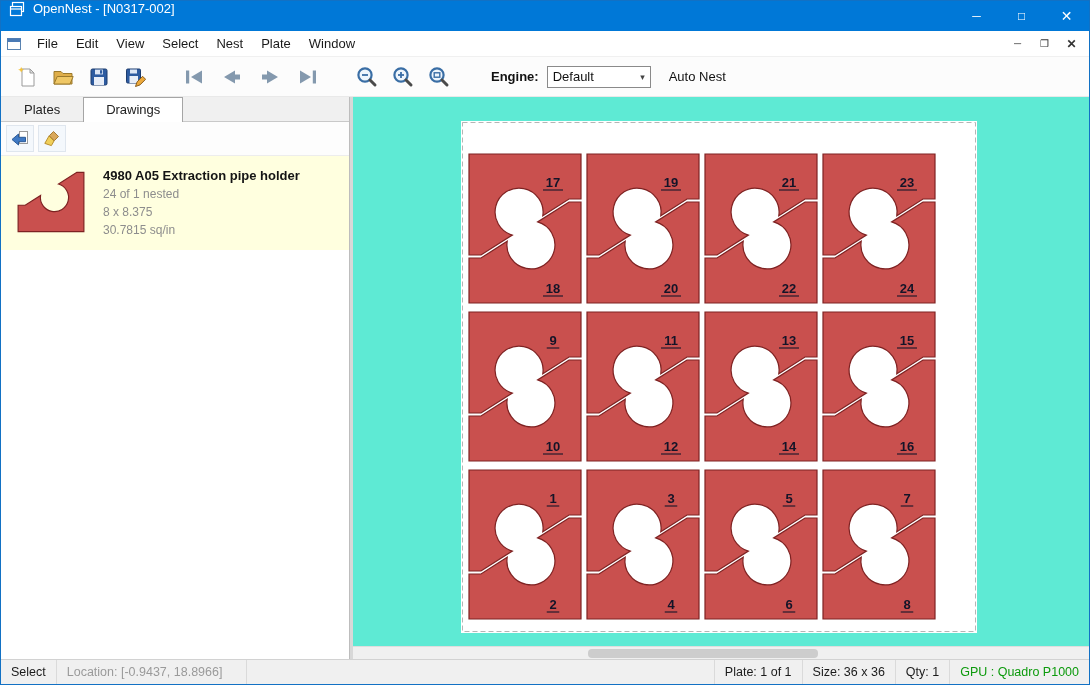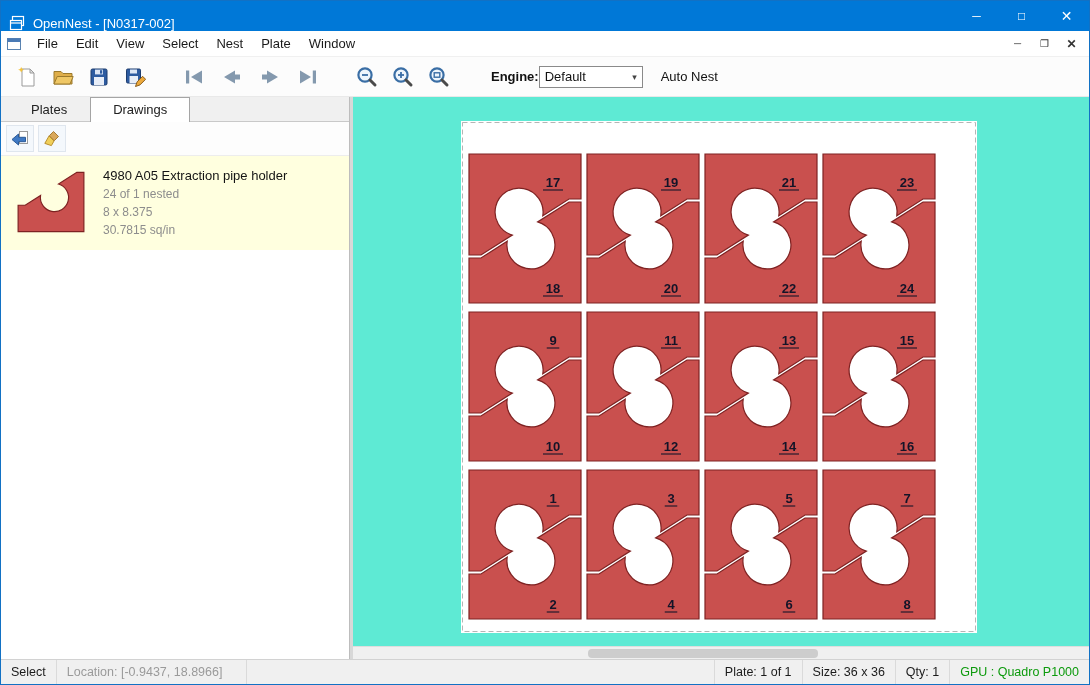--- a/index.html
+++ b/index.html
@@ -8,21 +8,21 @@
     --part-stroke:#7e2222;
     --label:#141428;
     --gpu:#0c9a0c;
   }
   *{box-sizing:border-box;}
   html,body{margin:0;padding:0;background:#fff;}
   body{width:1090px;height:685px;overflow:hidden;font-family:"Liberation Sans",sans-serif;}
   .window{position:relative;width:1090px;height:685px;border:1px solid #1271c4;background:#fff;}
 
   
-  .titlebar{height:30px;background:var(--titlebar);display:flex;align-items:flex-end;color:#fff;font-size:13px;}
+  .titlebar{height:30px;background:var(--titlebar);display:flex;align-items:flex-start;color:#fff;font-size:13px;}
   .titlebar .app-icon{width:16px;height:16px;margin:0 8px 0 8px;flex:0 0 auto;}
   .titlebar .title{flex:1;white-space:nowrap;}
   .win-controls{display:flex;height:30px;}
   .win-btn{width:45px;height:30px;display:flex;align-items:center;justify-content:center;font-size:12px;color:#fff;}
   .win-btn.close{font-size:14px;}
 
   
   .menubar{height:26px;background:#fff;display:flex;align-items:center;font-size:13px;color:#1a1a1a;border-bottom:1px solid #f0f0f0;}
   .mdi-icon{width:16px;height:16px;margin:0 6px 0 5px;}
   .menu-item{padding:4px 9px;cursor:default;}
@@ -32,38 +32,38 @@
 
   
   .toolbar{height:40px;background:#fcfcfc;display:flex;align-items:center;border-bottom:1px solid #e9e9e9;font-size:13px;}
   .tbtn{width:36px;height:32px;display:flex;align-items:center;justify-content:center;}
   .tgroup{display:flex;align-items:center;}
   .g-file{margin-left:8px;}
   .g-nav{margin-left:22px;}
   .g-nav .tbtn{width:38px;}
   .g-zoom{margin-left:22px;}
   .engine-label{margin-left:34px;font-weight:bold;color:#111;}
-  .engine-combo{width:104px;height:22px;border:1px solid #8a8a8a;background:#fff;display:flex;align-items:center;padding:0 5px;font-size:13px;color:#111;}
+  .engine-combo{margin-left:8px;width:104px;height:22px;border:1px solid #8a8a8a;background:#fff;display:flex;align-items:center;padding:0 5px;font-size:13px;color:#111;}
   .engine-combo .val{flex:1;}
   .combo-arrow{font-size:9px;color:#444;}
   .autonest{margin-left:18px;color:#111;}
 
   
   .main{position:absolute;top:96px;left:0;right:0;bottom:25px;display:flex;}
   .left-panel{width:349px;background:#fff;border-right:1px solid #bdbdbd;display:flex;flex-direction:column;}
-  .tabstrip{height:25px;background:#f0f0f0;display:flex;align-items:flex-end;padding-left:7px;font-size:13px;border-bottom:1px solid #c9c9c9;}
+  .tabstrip{height:25px;background:#f0f0f0;display:flex;align-items:flex-end;padding-left:0;font-size:13px;border-bottom:1px solid #c9c9c9;}
   .tab{padding:4px 22px 4px 22px;color:#222;border:1px solid transparent;border-bottom:none;background:#f0f0f0;position:relative;}
   .tab.active{background:#fff;border-color:#a5a5a5;margin-bottom:-1px;padding-bottom:5px;}
   .panel-toolbar{height:34px;display:flex;align-items:center;gap:4px;padding:2px 5px;background:#fdfdfd;border-bottom:1px solid #ededed;}
   .ptbtn{width:28px;height:27px;display:flex;align-items:center;justify-content:center;border:1px solid #dfe6ee;background:#f4f8fc;}
   .drawing-item{display:flex;background:#ffffdf;padding:10px 8px;min-height:94px;}
   .thumb-box{width:84px;display:flex;align-items:flex-start;justify-content:center;padding-top:4px;}
   .thumb{width:72px;height:64px;}
   .item-text{flex:1;padding-left:10px;}
-  .item-title{font-weight:normal;font-size:13px;color:#141414;margin-top:2px;}
+  .item-title{font-weight:bold;font-size:13px;color:#141414;margin-top:2px;}
   .item-line{font-size:12px;color:#8d8d8d;margin-top:4px;}
   .part-use{fill:var(--part-fill);stroke:var(--part-stroke);stroke-width:2px;}
 
   .splitter{width:3px;background:#d8d8d8;}
   .canvas{flex:1;position:relative;background:#5eead4;overflow:hidden;}
   .plate-wrap{position:absolute;left:108px;top:24px;width:516px;height:512px;}
   .plate-wrap svg{display:block;}
   svg text{font-family:"Liberation Sans",sans-serif;font-size:13px;font-weight:bold;fill:var(--label);}
   .hscroll{position:absolute;left:0;right:0;bottom:0;height:13px;background:#f0f0f0;border-top:1px solid #dedede;}
   .hthumb{position:absolute;top:2px;left:235px;width:230px;height:9px;background:#cdcdcd;border-radius:4px;}

